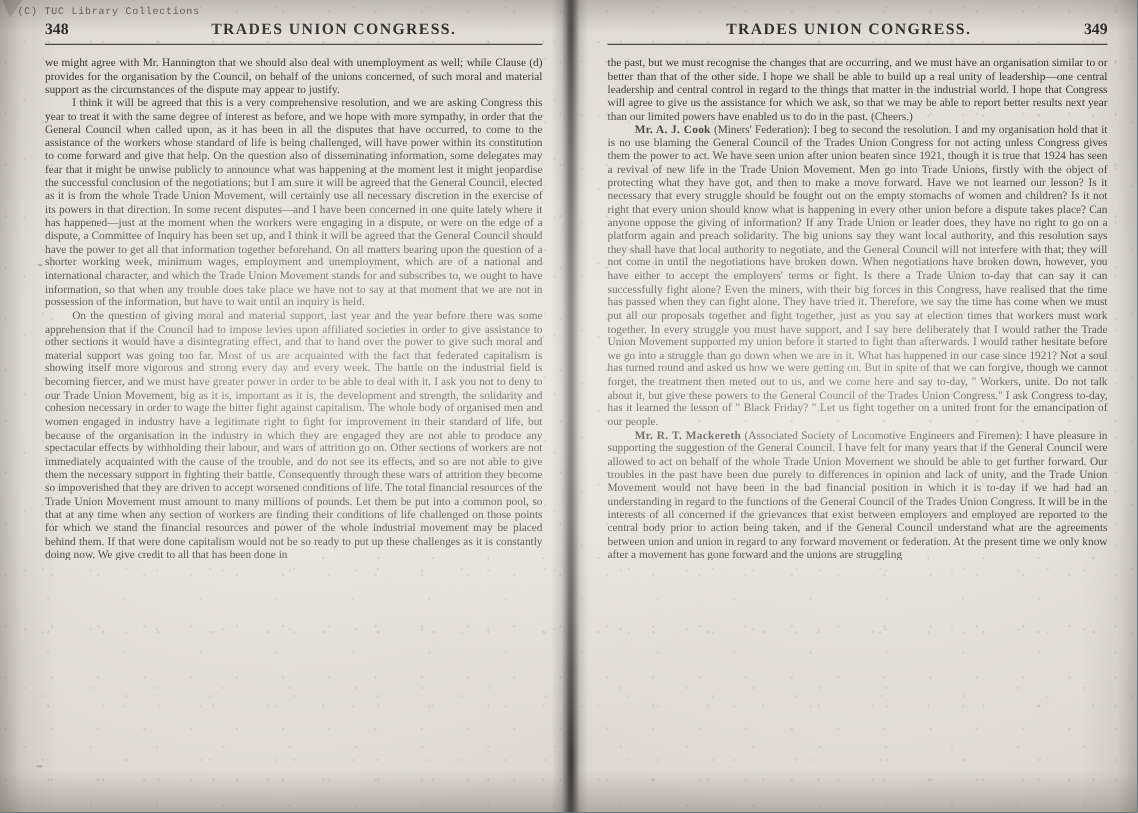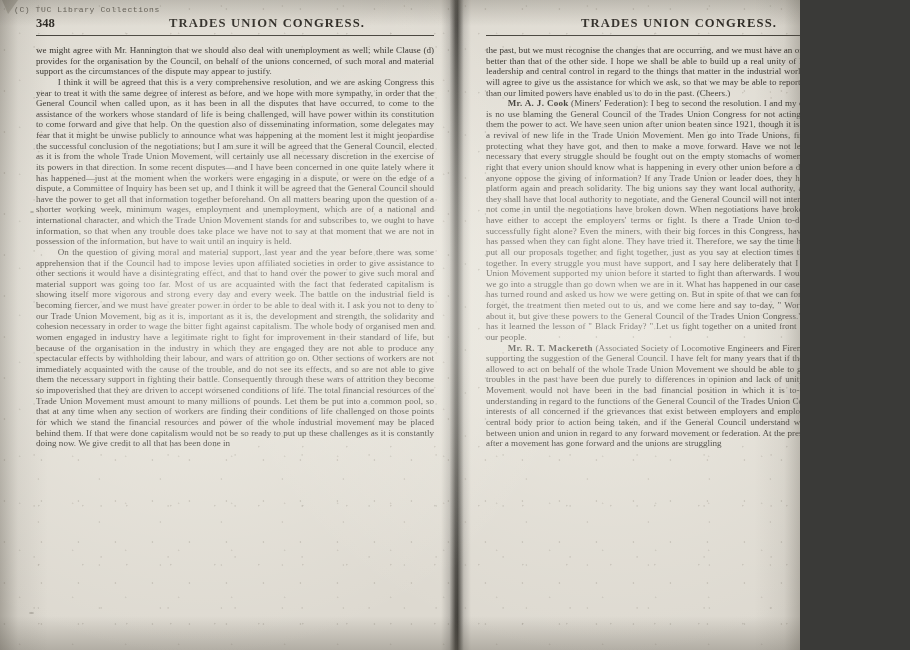--- a/index.html
+++ b/index.html
@@ -11,21 +11,21 @@
   body {
     width: 910px;
     height: 650px;
     overflow: hidden;
     font-family: "Liberation Serif", "DejaVu Serif", serif;
   }
 
   
   #scan {
     position: relative;
-    width: 800px;
+    width: 910px;
     height: 650px;
     background: #0ea5e9;
     overflow: hidden;
   }
   
   .sheet {
     position: absolute;
     top: 0;
     bottom: 0;
     background: #ddd9d0;

